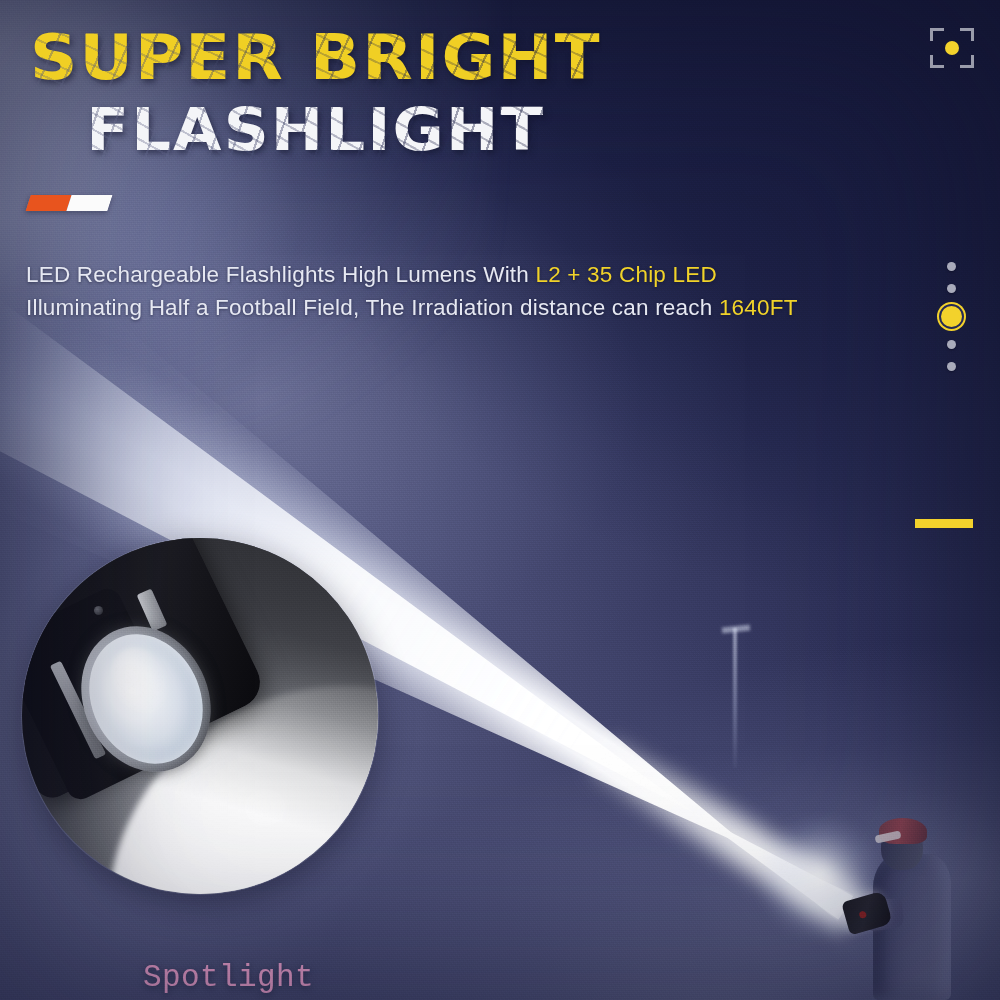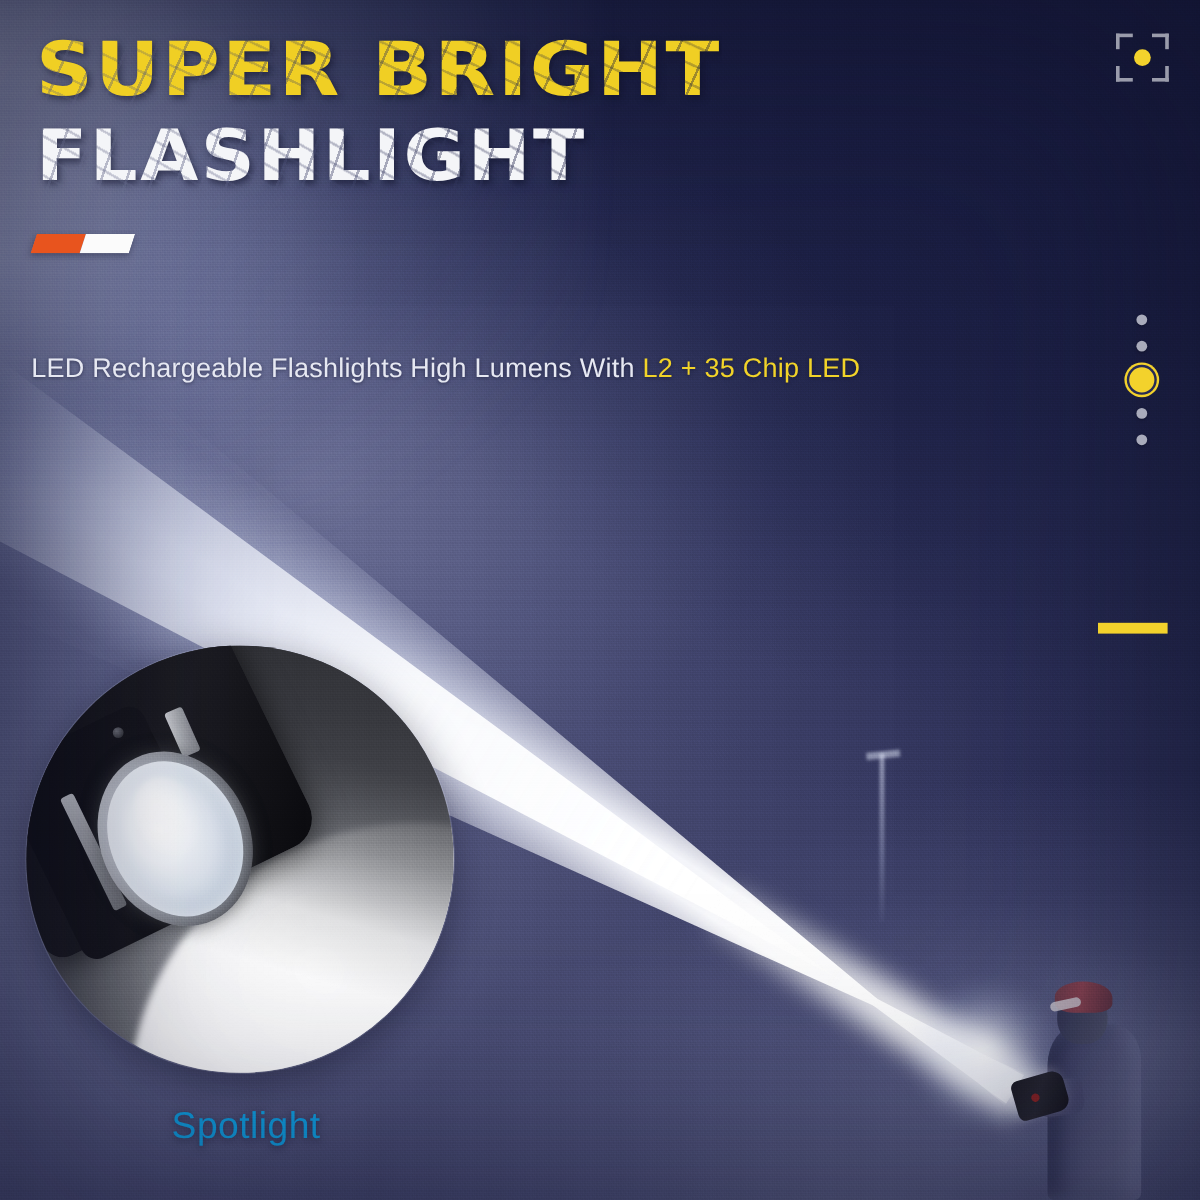--- a/index.html
+++ b/index.html
@@ -341,20 +341,21 @@
     border-radius: 3px;
     transform: rotate(-26deg);
   }
 
   
   .headline {
     position: absolute;
     left: 30px;
     top: 22px;
     letter-spacing: 1px;
+    text-align: center;
   }
   .hl-line {
     display: block;
     font-family: "DejaVu Sans", sans-serif;
     font-weight: 700;
     font-size: 62px;
     line-height: 72px;
     letter-spacing: 2px;
     transform: scaleX(1.06);
     transform-origin: left center;
@@ -402,21 +403,20 @@
     top: 258px;
     width: 900px;
     font-family: "Liberation Sans", sans-serif;
     font-size: 22.5px;
     line-height: 33px;
     color: #e6e8f2;
     font-weight: 400;
     letter-spacing: .2px;
     text-shadow: 0 1px 3px rgba(18,20,46,.55);
     white-space: nowrap;
-    margin-top: 32px;
   }
   .body-copy .hi { color: #f1d329; }
 
   .dots {
     position: absolute;
     left: 941px;
     top: 262px;
     display: flex;
     flex-direction: column;
     align-items: center;
@@ -463,25 +463,25 @@
   .yellow-dash {
     position: absolute;
     left: 915px; top: 519px;
     width: 58px; height: 9px;
     background: #f3d22c;
   }
 
   .spotlight-caption {
     position: absolute;
     left: 143px;
-    top: 920px;
-    font-family: Liberation Sans, sans-serif;
+    top: 960px;
+    font-family: Liberation Mono, monospace;
     font-size: 31px;
     line-height: 36px;
-    color: #0ea5e9;
+    color: #f9a8d4;
     letter-spacing: .4px;
     text-shadow: 0 2px 6px rgba(14,16,40,.55);
   }
 </style>
 </head>
 <body>
 
 <div id="banner">
 
   <div class="layer bg-base"></div>
@@ -542,20 +542,23 @@
 
   <div class="accent-bar">
     <div class="accent-orange"></div>
     <div class="accent-white"></div>
   </div>
 
   <div class="body-copy">
     <div>
       <span>LED Rechargeable Flashlights High Lumens With </span><span class="hi">L2 + 35 Chip LED</span>
     </div>
+    <div>
+      <span>Illuminating Half a Football Field, The Irradiation distance can reach </span><span class="hi">1640FT</span>
+    </div>
   </div>
 
   <div class="dots">
     <div class="dot"></div>
     <div class="dot"></div>
     <div class="dot active"></div>
     <div class="dot"></div>
     <div class="dot"></div>
   </div>
 

